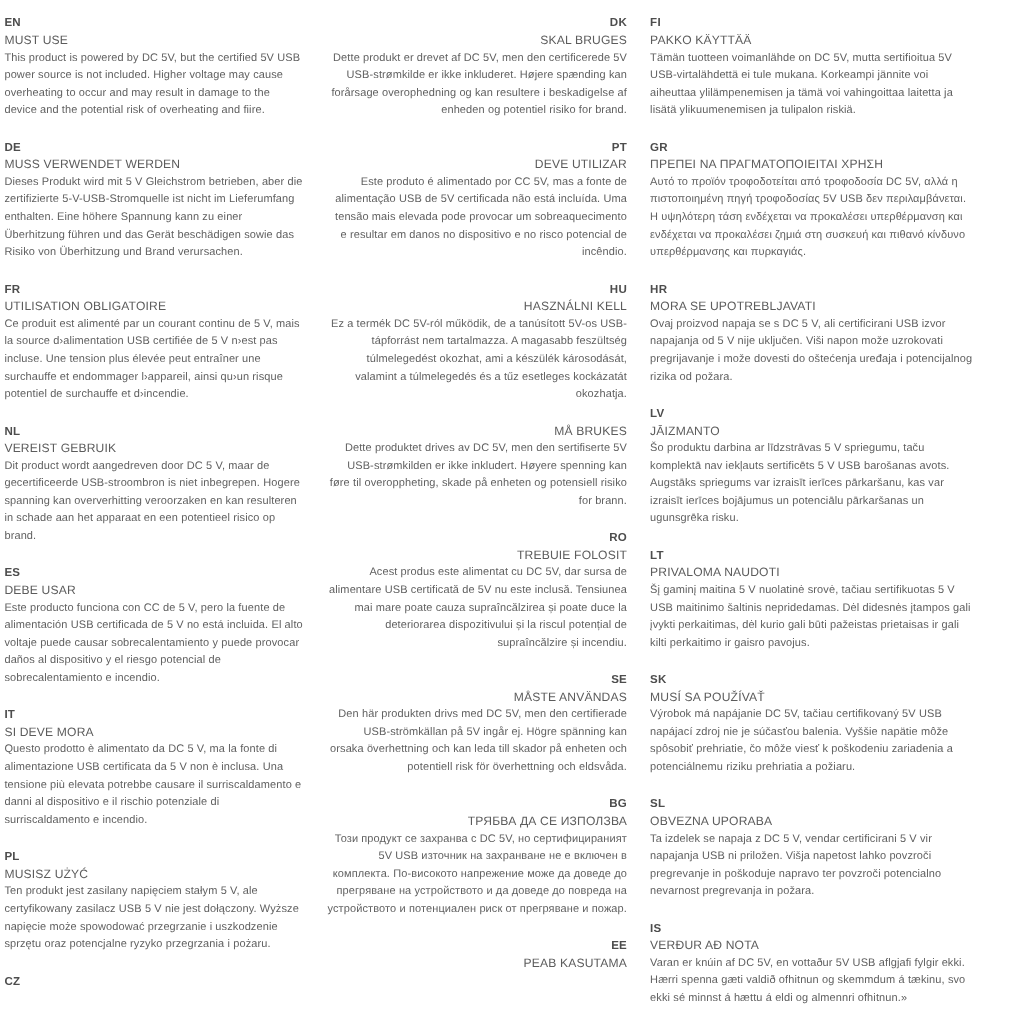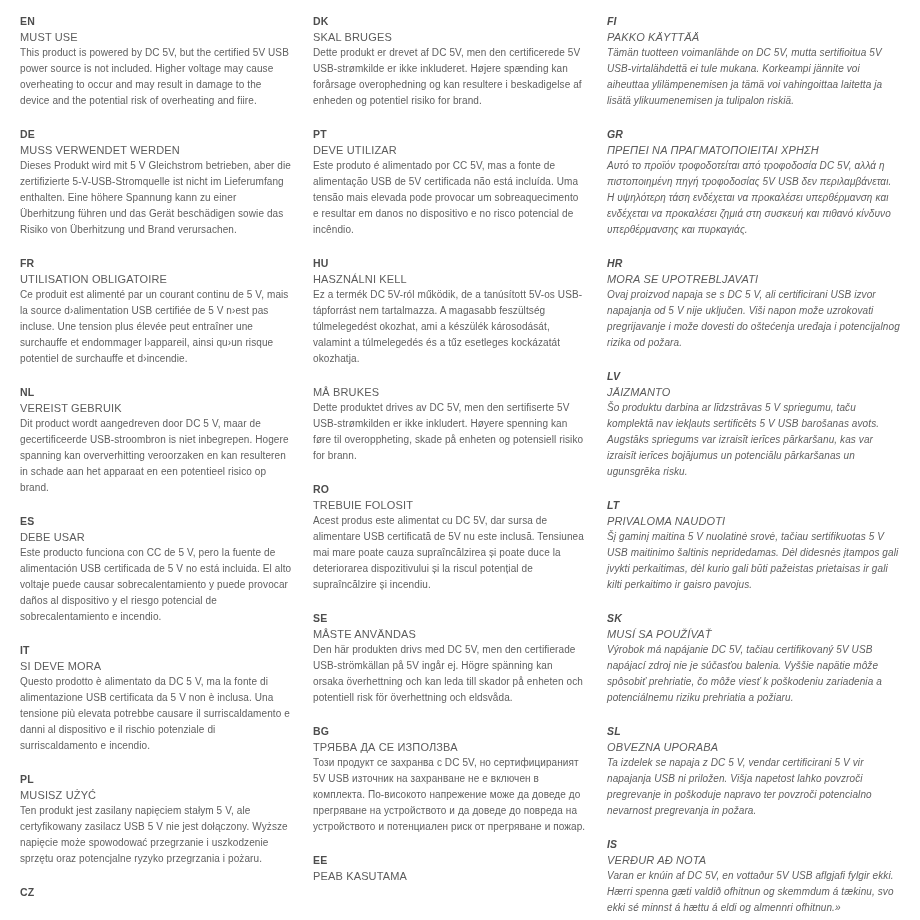--- a/index.html
+++ b/index.html
@@ -4,28 +4,28 @@
 <style>
   * { margin: 0; padding: 0; box-sizing: border-box; }
   html, body {
     width: 920px; height: 920px;
     background: #ffffff;
     font-family: "Liberation Sans", sans-serif;
     overflow: hidden;
   }
   .page {
     width: 920px; height: 920px;
-    padding: 13px 18px 10px 20px;
+    padding: 13px 18px 10px 4px;
     display: flex;
     gap: 21px;
   }
   .col { display: flex; flex-direction: column; }
   .col-0 { width: 272px; }
-  .col-1 { width: 273px; }
-  .col-2 { width: 293px; font-style: italic; }
+  .col-1 { width: 273px; text-align: right; }
+  .col-2 { width: 293px; }
   .block { margin-bottom: 17px; }
   .code {
     font-size: 10.5px;
     font-weight: bold;
     color: #4d4d4d;
     line-height: 16px;
     letter-spacing: 0.2px;
   }
   .heading {
     font-size: 11px;

